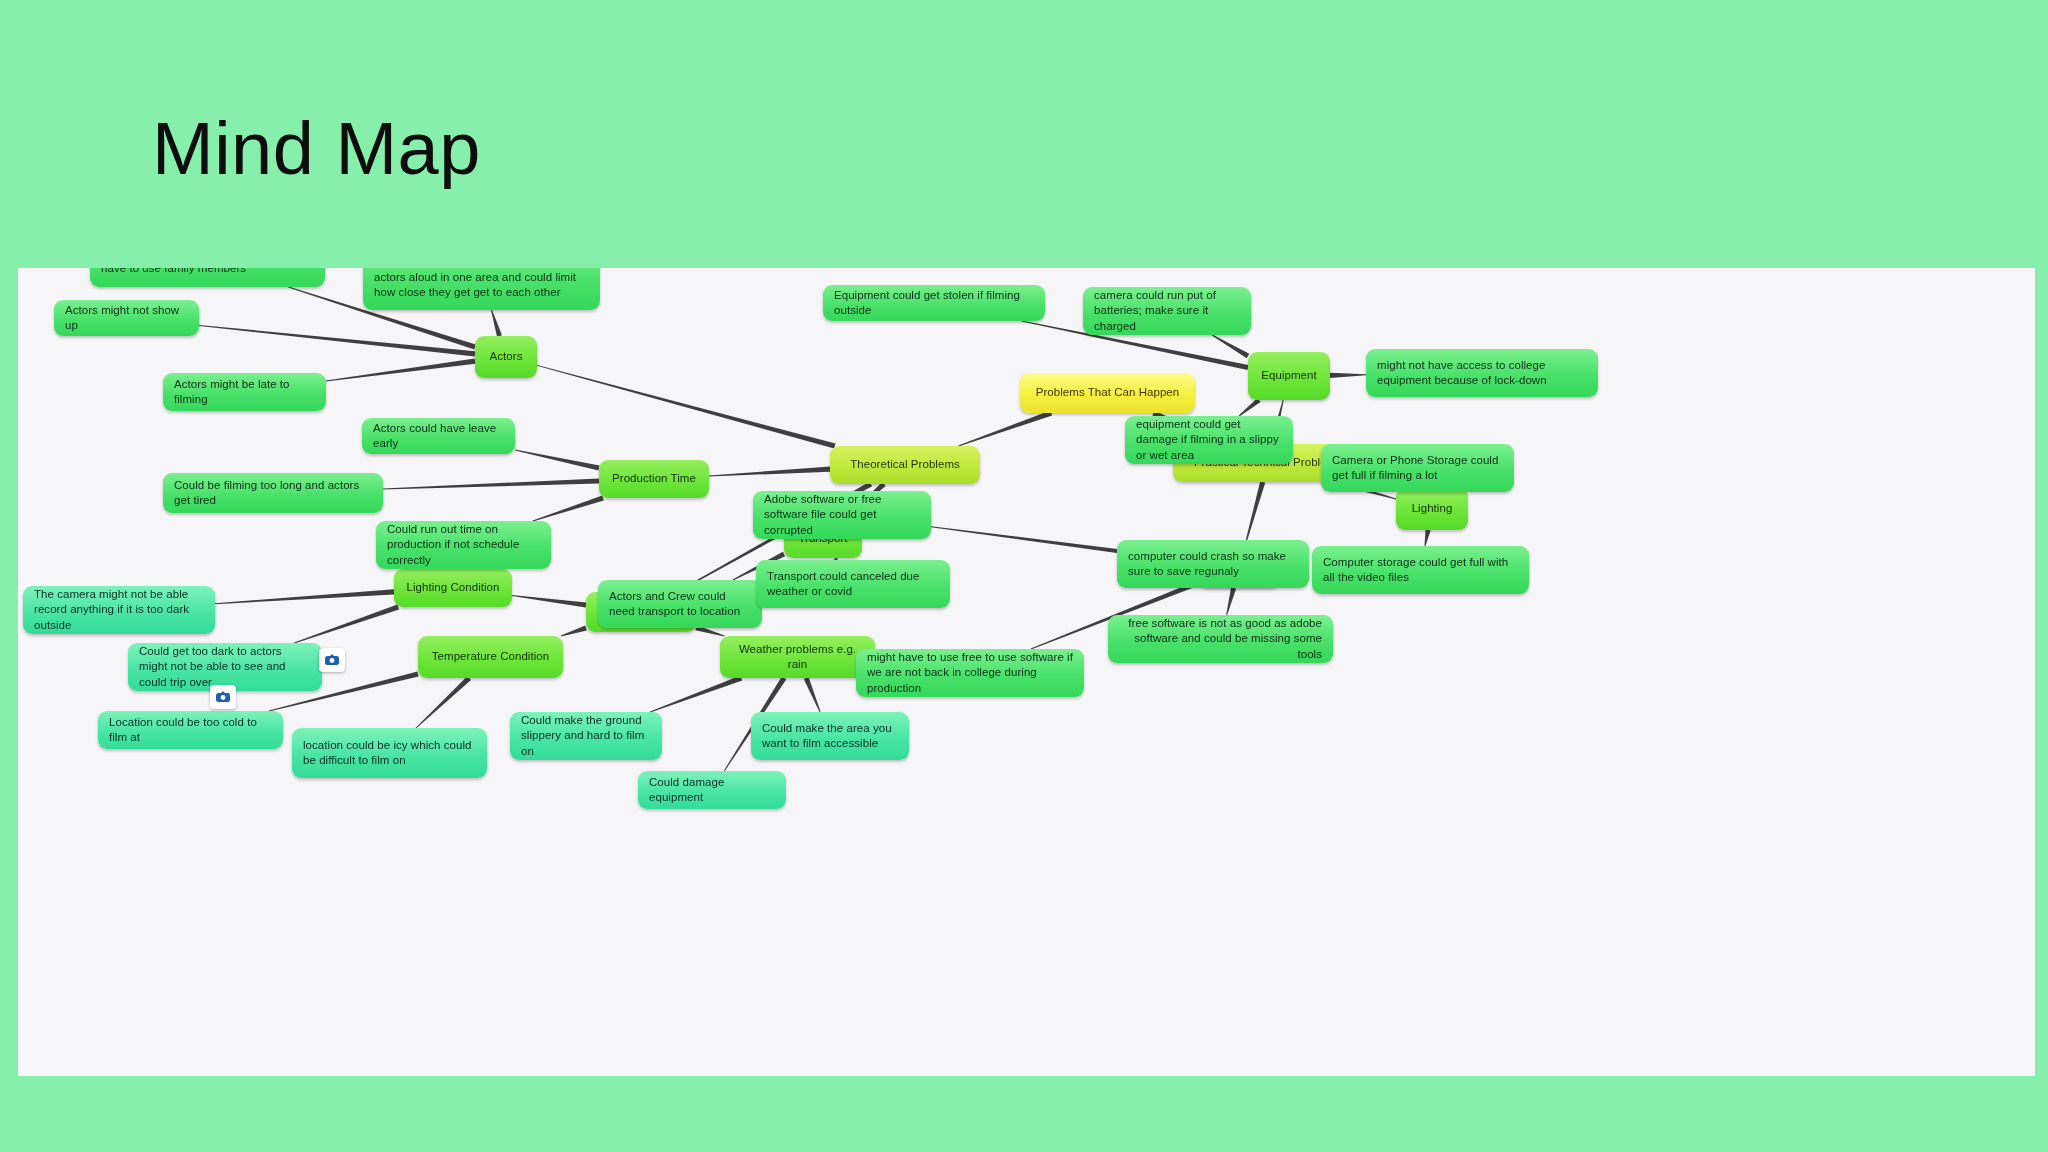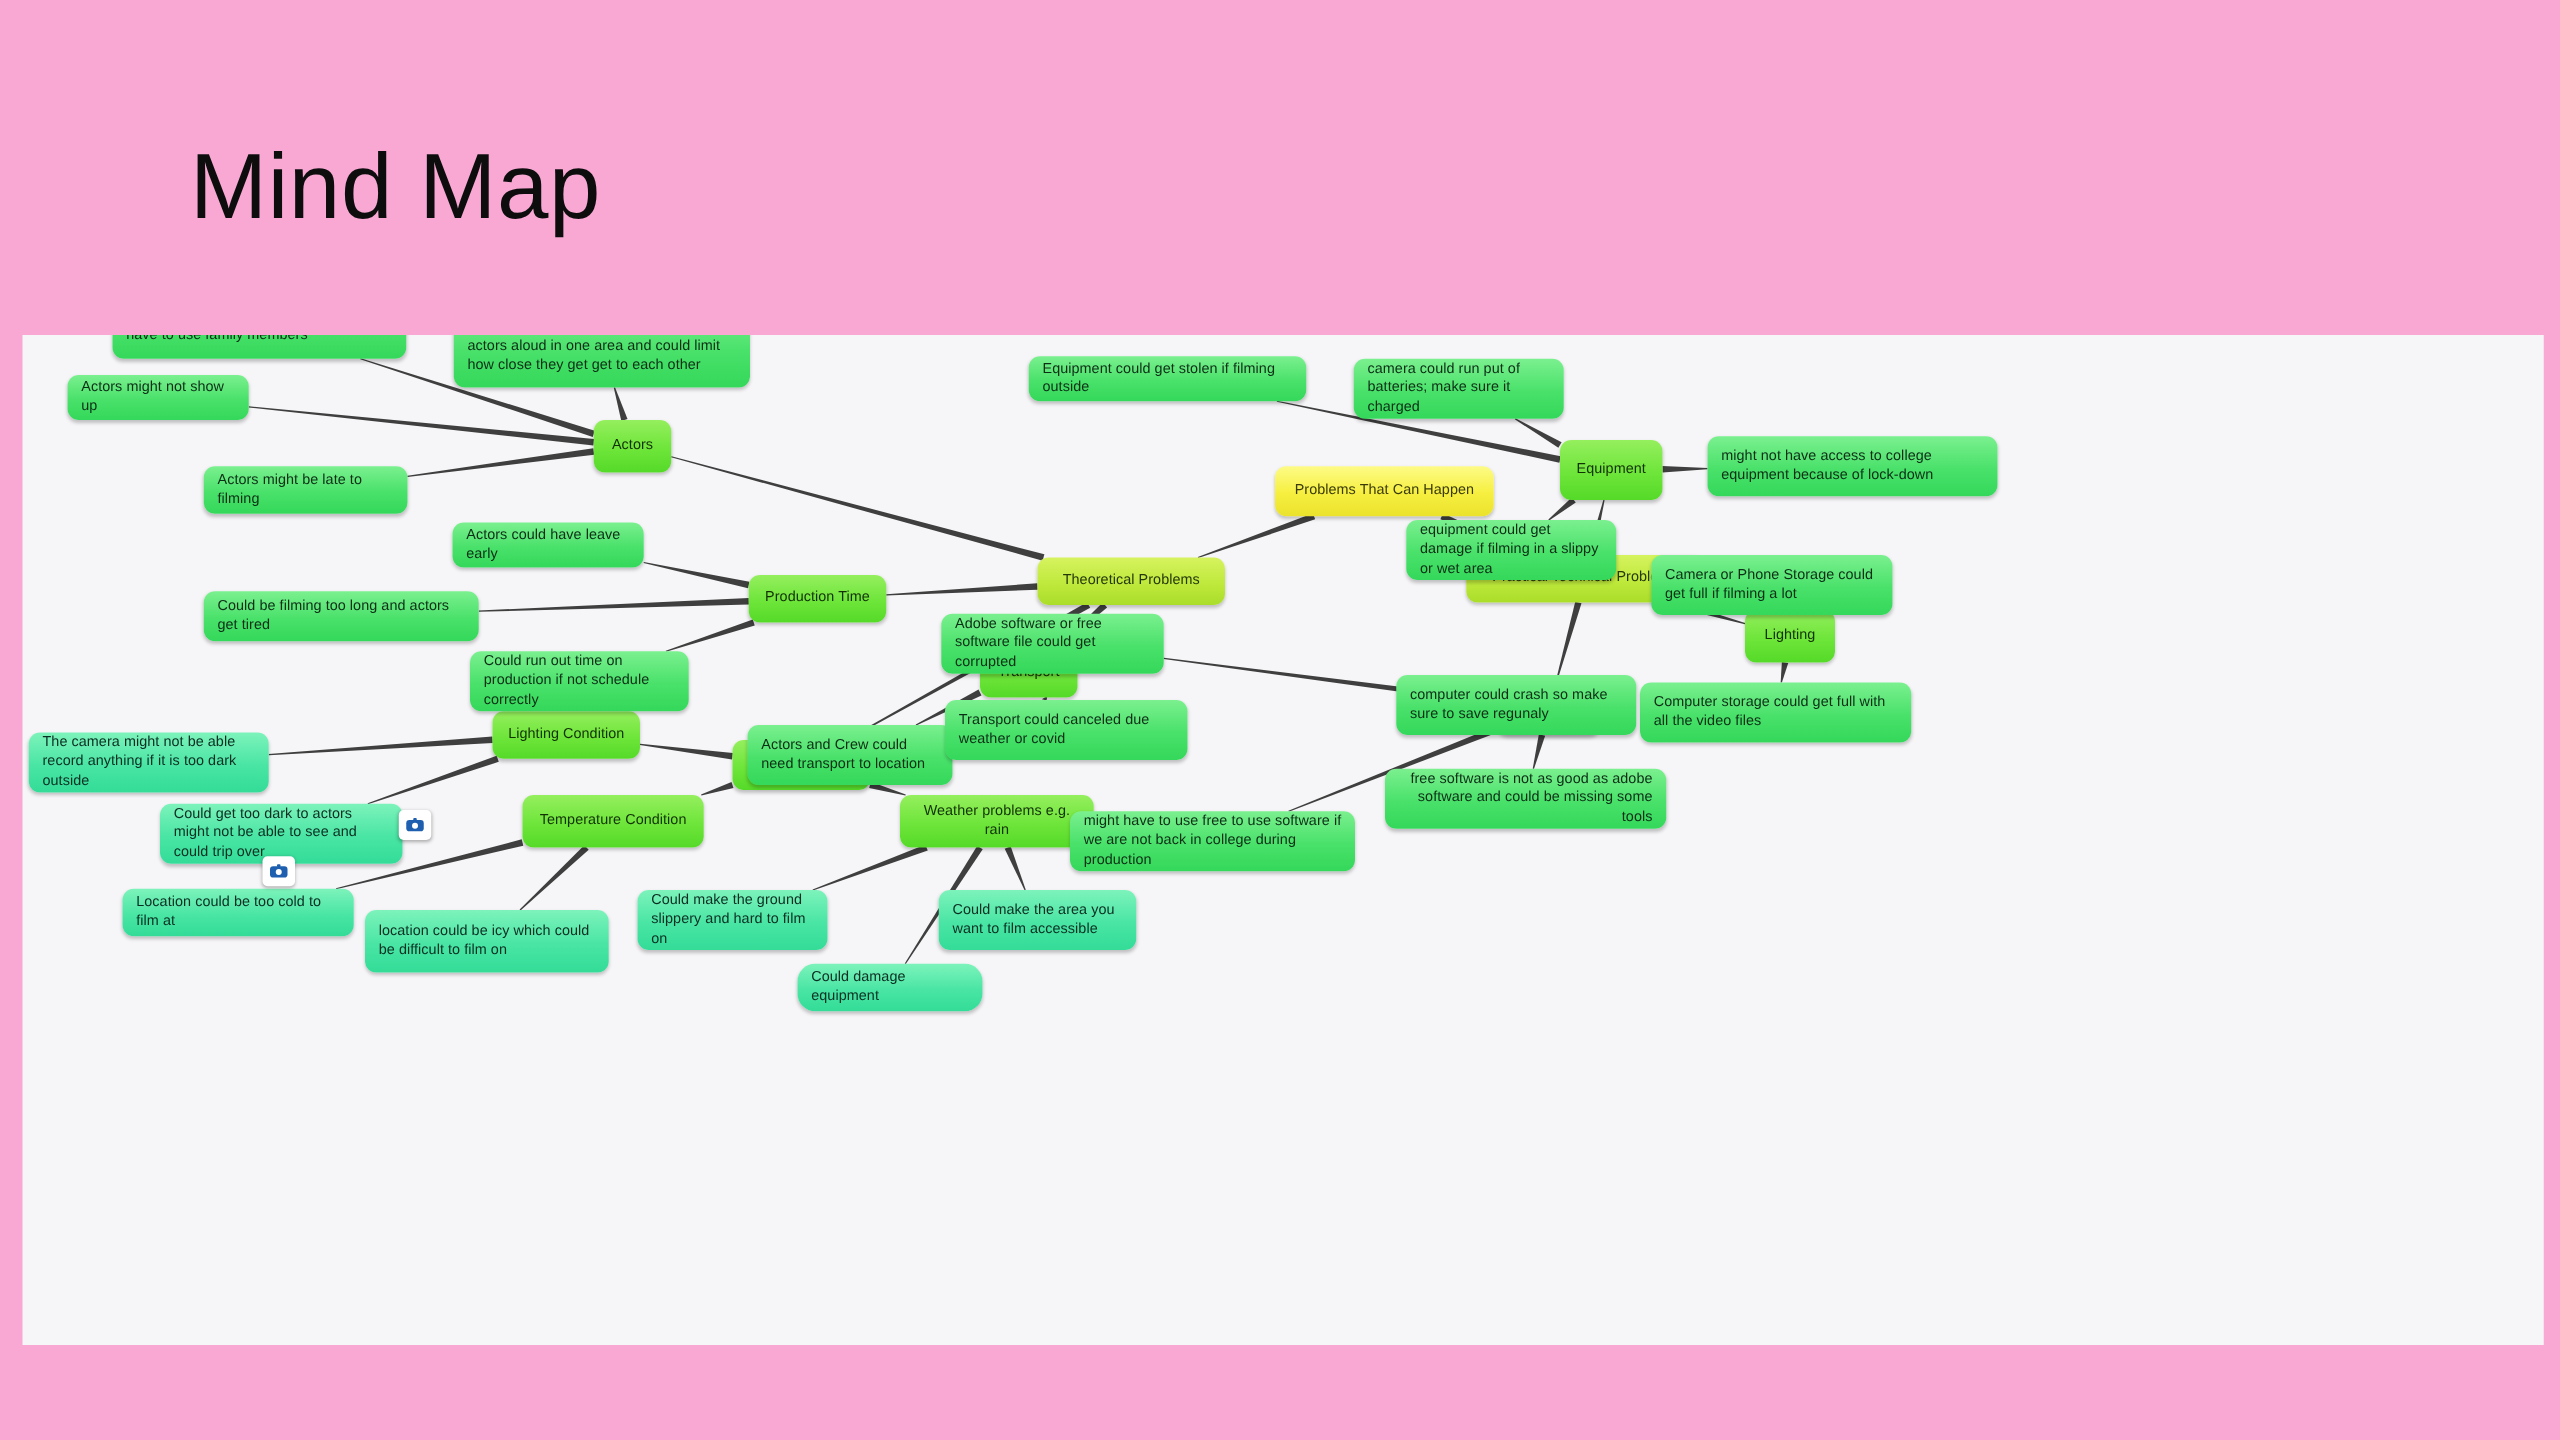--- a/index.html
+++ b/index.html
@@ -3,21 +3,21 @@
 <meta charset="utf-8">
 <style>
   html,body{margin:0;padding:0;}
   body{
     width:2048px;height:1152px;
     background:#ffffff;
     font-family:"Liberation Sans", sans-serif;
     overflow:hidden;
     position:relative;
   }
-  #slide{position:absolute;left:0;top:0;width:2048px;height:1152px;background:#f9a8d4;}
+  #slide{position:absolute;left:0;top:0;width:2048px;height:1152px;background:#86efac;}
 
   #slide-title{
     position:absolute;left:152px;top:112px;
     font-size:74px;font-weight:400;color:#0d0d0d;
     letter-spacing:0.5px;line-height:1;
     white-space:nowrap;
   }
 
   #canvas{
     position:absolute;left:18px;top:268px;
@@ -200,21 +200,21 @@
         </div>
         <div class="node c-leaf" style="left: 580px; top: 312px; width: 164px; height: 48px;">
           <span>Actors and Crew could need transport to location</span>
         </div>
         <div class="node c-leaf" style="left: 738px; top: 292px; width: 194px; height: 48px;">
           <span>Transport could canceled due weather or covid</span>
         </div>
         <div class="node c-leaf2" style="left: 492px; top: 444px; width: 152px; height: 48px;">
           <span>Could make the ground slippery and hard to film on</span>
         </div>
-        <div class="node c-leaf2" style="left: 620px; top: 503px; width: 148px; height: 38px; border-radius: 14px;">
+        <div class="node c-leaf2" style="left: 620px; top: 503px; width: 148px; height: 38px;">
           <span>Could damage equipment</span>
         </div>
         <div class="node c-leaf2" style="left: 733px; top: 444px; width: 158px; height: 48px;">
           <span>Could make the area you want to film accessible</span>
         </div>
         <div class="node c-leaf" style="left: 805px; top: 17px; width: 222px; height: 36px;">
           <span>Equipment could get stolen if filming outside</span>
         </div>
         <div class="node c-leaf" style="left: 1065px; top: 19px; width: 168px; height: 48px;">
           <span>camera could run put of batteries; make sure it charged</span>

